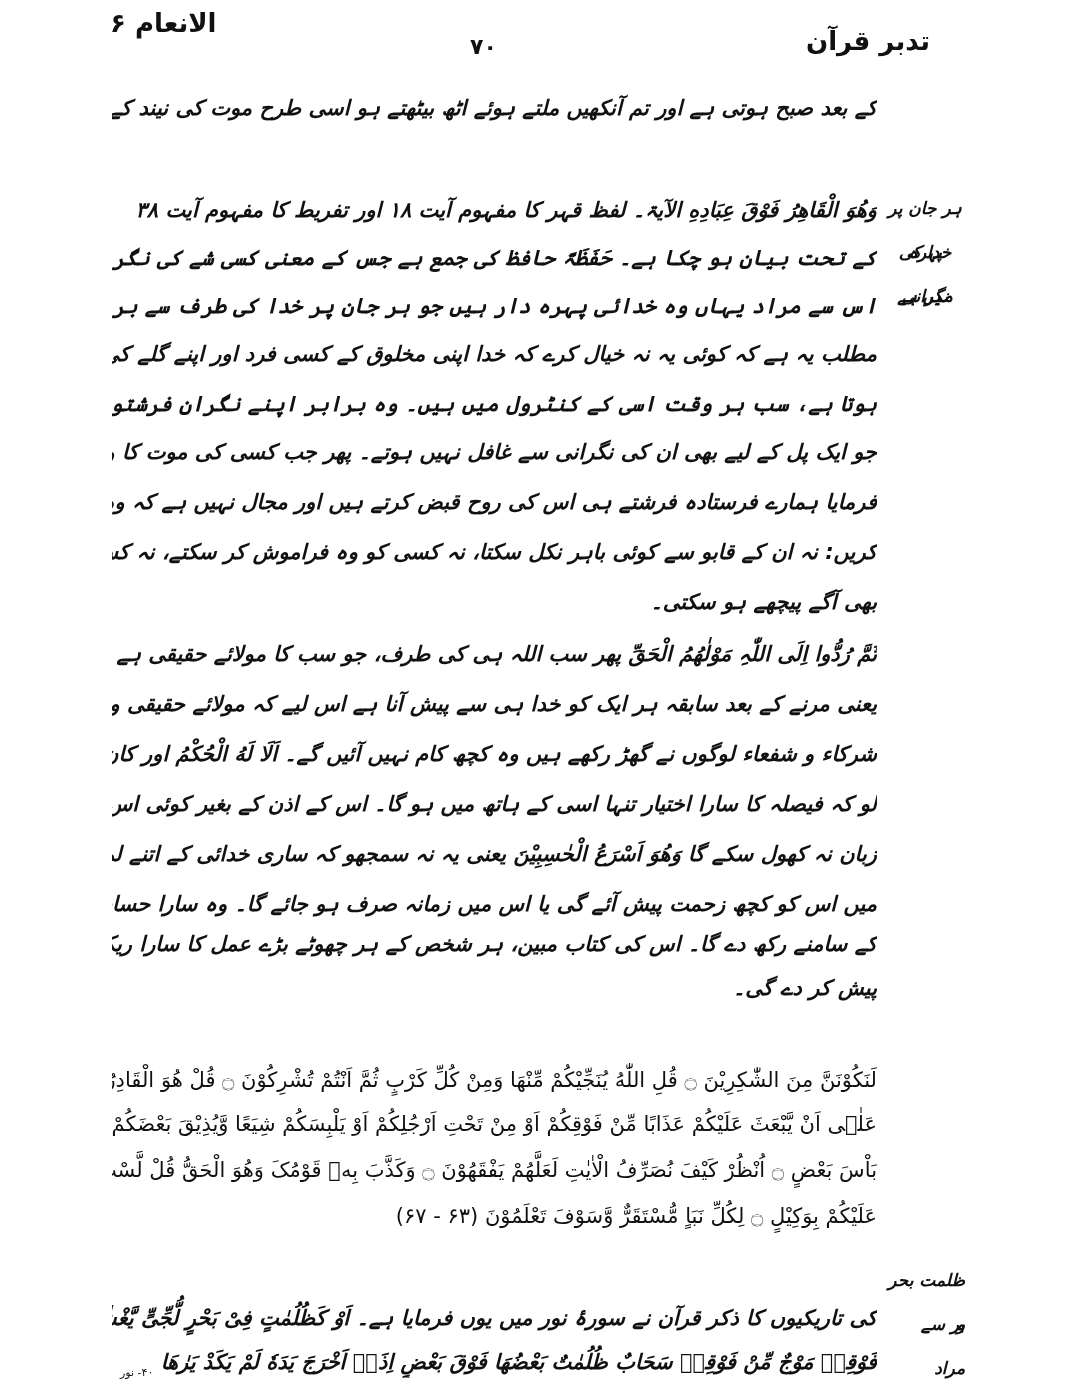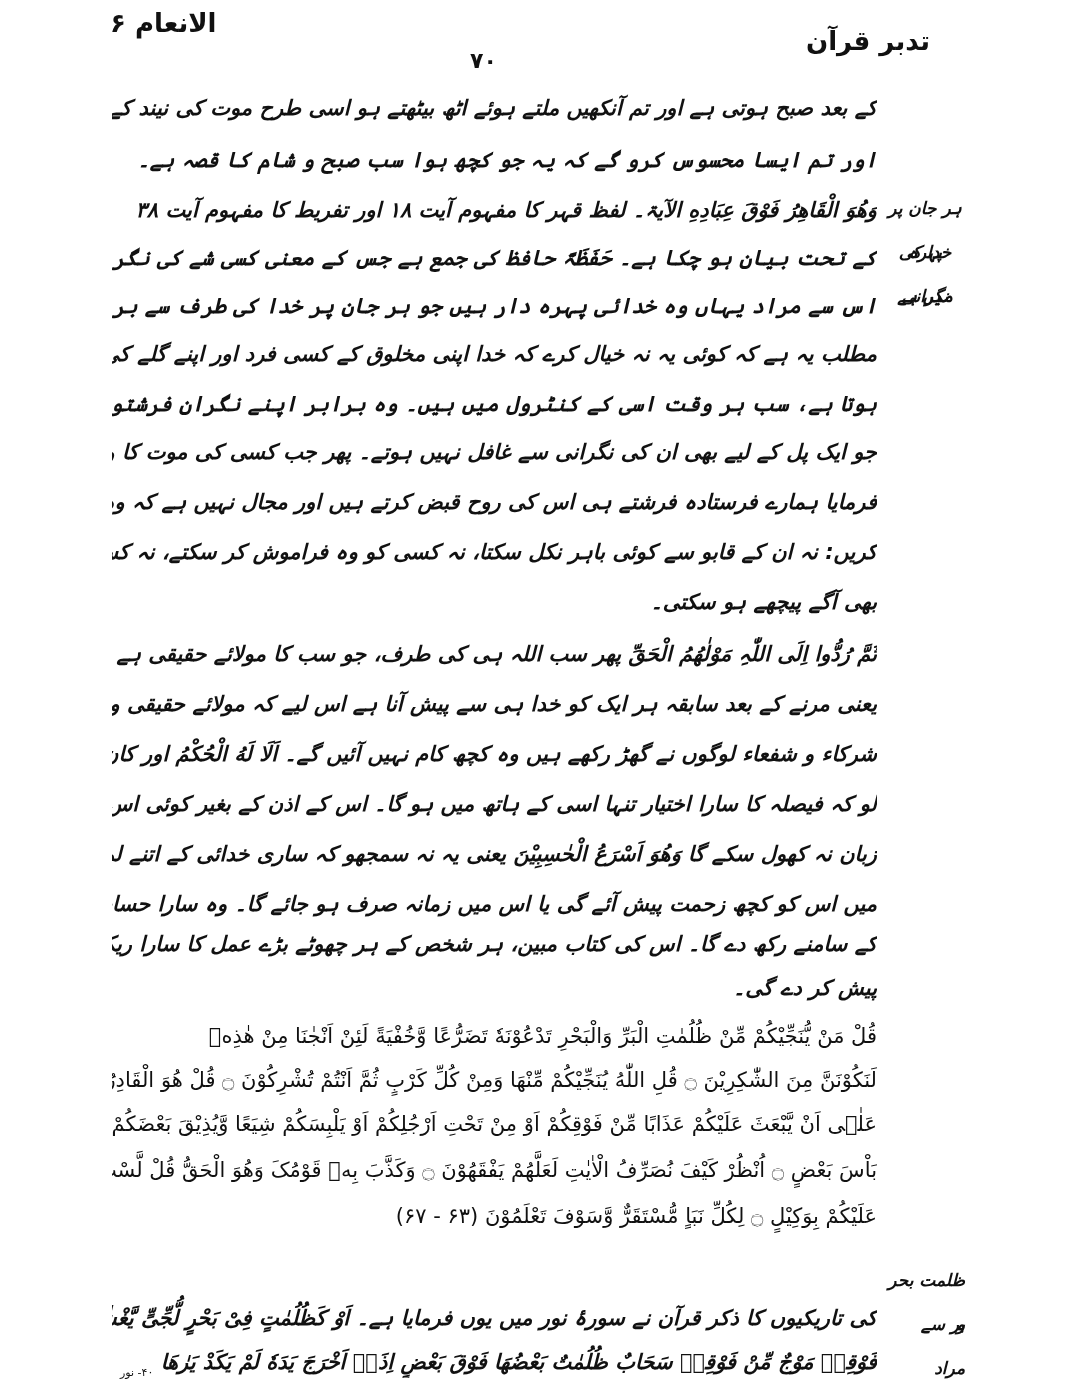--- a/index.html
+++ b/index.html
@@ -1,21 +1,21 @@
 <!DOCTYPE html>
 <html><head>
 <meta charset="utf-8">
 <style>
   html, body { margin: 0; padding: 0; background: #ffffff; }
   body { width: 1071px; height: 1386px; position: relative; overflow: hidden;
          font-family: "DejaVu Sans", sans-serif; color: #111; }
   .page { position: absolute; left: 0; top: 0; width: 1071px; height: 1386px; }
   .hdr { position: absolute; font-size: 26px; font-weight: bold; direction: rtl; }
   .hdr-book { left: 770px; top: 26px; margin-left: 36px; }
-  .hdr-num { left: 470px; top: 48px; font-size: 22px; }
+  .hdr-num { left: 470px; top: 34px; font-size: 22px; }
   .hdr-surah { left: 110px; top: 8px; }
   .main { position: absolute; left: 112px; width: 765px; direction: rtl; text-align: justify;
           text-align-last: right; font-size: 21px; font-weight: bold; font-style: italic;
           white-space: nowrap; overflow: hidden; }
   .ln { position: absolute; left: 0; right: 0; height: 40px; line-height: 40px; direction: rtl;
         text-align: right; white-space: nowrap; }
   .arabic { font-style: normal; font-weight: normal; }
   .margin { position: absolute; left: 885px; width: 80px; direction: rtl; text-align: right;
             font-size: 17px; font-weight: bold; font-style: italic; }
   .margin div { height: 44px; line-height: 44px; }
@@ -25,40 +25,38 @@
 <body>
 
 <div class="page">
 
   <div class="hdr hdr-book">تدبر قرآن</div>
   <div class="hdr hdr-num">۷۰</div>
   <div class="hdr hdr-surah">الانعام ۶</div>
 
   <div class="main" style="top:88px;height:1290px;">
     <div class="ln" style="top:0px">کے بعد صبح ہوتی ہے اور تم آنکھیں ملتے ہوئے اٹھ بیٹھتے ہو اسی طرح موت کی نیند کے بعد قیامت کی صبح آئے گی</div>
-    <div class="ln" style="top:52px">اور تم ایسا محسوس کرو گے کہ یہ جو کچھ ہوا سب صبح و شام کا قصہ ہے۔</div>
     <div class="ln" style="top:102px">وَهُوَ الْقَاهِرُ فَوْقَ عِبَادِهِ الآیۃ۔ لفظ قہر کا مفہوم آیت ۱۸ اور تفریط کا مفہوم آیت ۳۸</div>
     <div class="ln" style="top:150px">کے تحت بیان ہو چکا ہے۔ حَفَظَۃً حافظ کی جمع ہے جس کے معنی کسی شے کی نگرانی کے ذمہ دار کے ہیں۔</div>
     <div class="ln" style="top:198px">اس سے مراد یہاں وہ خدائی پہرہ دار ہیں جو ہر جان پر خدا کی طرف سے برابر مقرر رہتے ہیں۔</div>
     <div class="ln" style="top:246px">مطلب یہ ہے کہ کوئی یہ نہ خیال کرے کہ خدا اپنی مخلوق کے کسی فرد اور اپنے گلے کی کسی بھیڑ سے کبھی غافل</div>
     <div class="ln" style="top:296px">ہوتا ہے، سب ہر وقت اسی کے کنٹرول میں ہیں۔ وہ برابر اپنے نگران فرشتوں کو ان پر مقرر رکھتا ہے</div>
     <div class="ln" style="top:344px">جو ایک پل کے لیے بھی ان کی نگرانی سے غافل نہیں ہوتے۔ پھر جب کسی کی موت کا وقت آتا ہے تو</div>
     <div class="ln" style="top:394px">فرمایا ہمارے فرستادہ فرشتے ہی اس کی روح قبض کرتے ہیں اور مجال نہیں ہے کہ وہ اس کام میں کوئی کوتاہی</div>
     <div class="ln" style="top:444px">کریں: نہ ان کے قابو سے کوئی باہر نکل سکتا، نہ کسی کو وہ فراموش کر سکتے، نہ کسی کی موت ایک لمحہ کے لیے</div>
     <div class="ln" style="top:494px">بھی آگے پیچھے ہو سکتی۔</div>
     <div class="ln" style="top:546px">ثُمَّ رُدُّوا اِلَی اللّٰہِ مَوْلٰھُمُ الْحَقِّ پھر سب اللہ ہی کی طرف، جو سب کا مولائے حقیقی ہے لوٹائے جائیں گے</div>
     <div class="ln" style="top:596px">یعنی مرنے کے بعد سابقہ ہر ایک کو خدا ہی سے پیش آنا ہے اس لیے کہ مولائے حقیقی وہی ہے۔ دوسرے</div>
     <div class="ln" style="top:646px">شرکاء و شفعاء لوگوں نے گھڑ رکھے ہیں وہ کچھ کام نہیں آئیں گے۔ اَلَا لَهُ الْحُکْمُ اور کان کھول کر سن</div>
     <div class="ln" style="top:696px">لو کہ فیصلہ کا سارا اختیار تنہا اسی کے ہاتھ میں ہو گا۔ اس کے اذن کے بغیر کوئی اس کے سامنے</div>
     <div class="ln" style="top:746px">زبان نہ کھول سکے گا وَھُوَ اَسْرَعُ الْحٰسِبِیْنَ یعنی یہ نہ سمجھو کہ ساری خدائی کے اتنے لمبے چوڑے حساب</div>
     <div class="ln" style="top:796px">میں اس کو کچھ زحمت پیش آئے گی یا اس میں زمانہ صرف ہو جائے گا۔ وہ سارا حساب ایک لمحہ میں سب</div>
     <div class="ln" style="top:836px">کے سامنے رکھ دے گا۔ اس کی کتاب مبین، ہر شخص کے ہر چھوٹے بڑے عمل کا سارا ریکارڈ اس کے آگے</div>
     <div class="ln" style="top:880px">پیش کر دے گی۔</div>
 
-    <div class="ln arabic" style="top:928px">قُلْ مَنْ یُّنَجِّیْکُمْ مِّنْ ظُلُمٰتِ الْبَرِّ وَالْبَحْرِ تَدْعُوْنَهٗ تَضَرُّعًا وَّخُفْیَةً لَئِنْ اَنْجٰنَا مِنْ هٰذِهٖ</div>
     <div class="ln arabic" style="top:972px">لَنَکُوْنَنَّ مِنَ الشّٰکِرِیْنَ ۝ قُلِ اللّٰهُ یُنَجِّیْکُمْ مِّنْهَا وَمِنْ کُلِّ کَرْبٍ ثُمَّ اَنْتُمْ تُشْرِکُوْنَ ۝ قُلْ هُوَ الْقَادِرُ</div>
     <div class="ln arabic" style="top:1016px">عَلٰۤی اَنْ یَّبْعَثَ عَلَیْکُمْ عَذَابًا مِّنْ فَوْقِکُمْ اَوْ مِنْ تَحْتِ اَرْجُلِکُمْ اَوْ یَلْبِسَکُمْ شِیَعًا وَّیُذِیْقَ بَعْضَکُمْ</div>
     <div class="ln arabic" style="top:1062px">بَاْسَ بَعْضٍ ۝ اُنْظُرْ کَیْفَ نُصَرِّفُ الْاٰیٰتِ لَعَلَّهُمْ یَفْقَهُوْنَ ۝ وَکَذَّبَ بِهٖ قَوْمُکَ وَهُوَ الْحَقُّ قُلْ لَّسْتُ</div>
     <div class="ln arabic" style="top:1108px">عَلَیْکُمْ بِوَکِیْلٍ ۝ لِکُلِّ نَبَاٍ مُّسْتَقَرٌّ وَّسَوْفَ تَعْلَمُوْنَ (۶۳ - ۶۷)</div>
 
     <div class="ln" style="top:1210px">کی تاریکیوں کا ذکر قرآن نے سورۂ نور میں یوں فرمایا ہے۔ اَوْ کَظُلُمٰتٍ فِیْ بَحْرٍ لُّجِّیٍّ یَّغْشٰهُ مَوْجٌ مِّنْ</div>
     <div class="ln" style="top:1254px">فَوْقِهٖ مَوْجٌ مِّنْ فَوْقِهٖ سَحَابٌ ظُلُمٰتٌ بَعْضُهَا فَوْقَ بَعْضٍ اِذَاۤ اَخْرَجَ یَدَهٗ لَمْ یَکَدْ یَرٰهَا</div>
   </div>
 
   <div class="margin" style="top:186px;text-align:center;">

